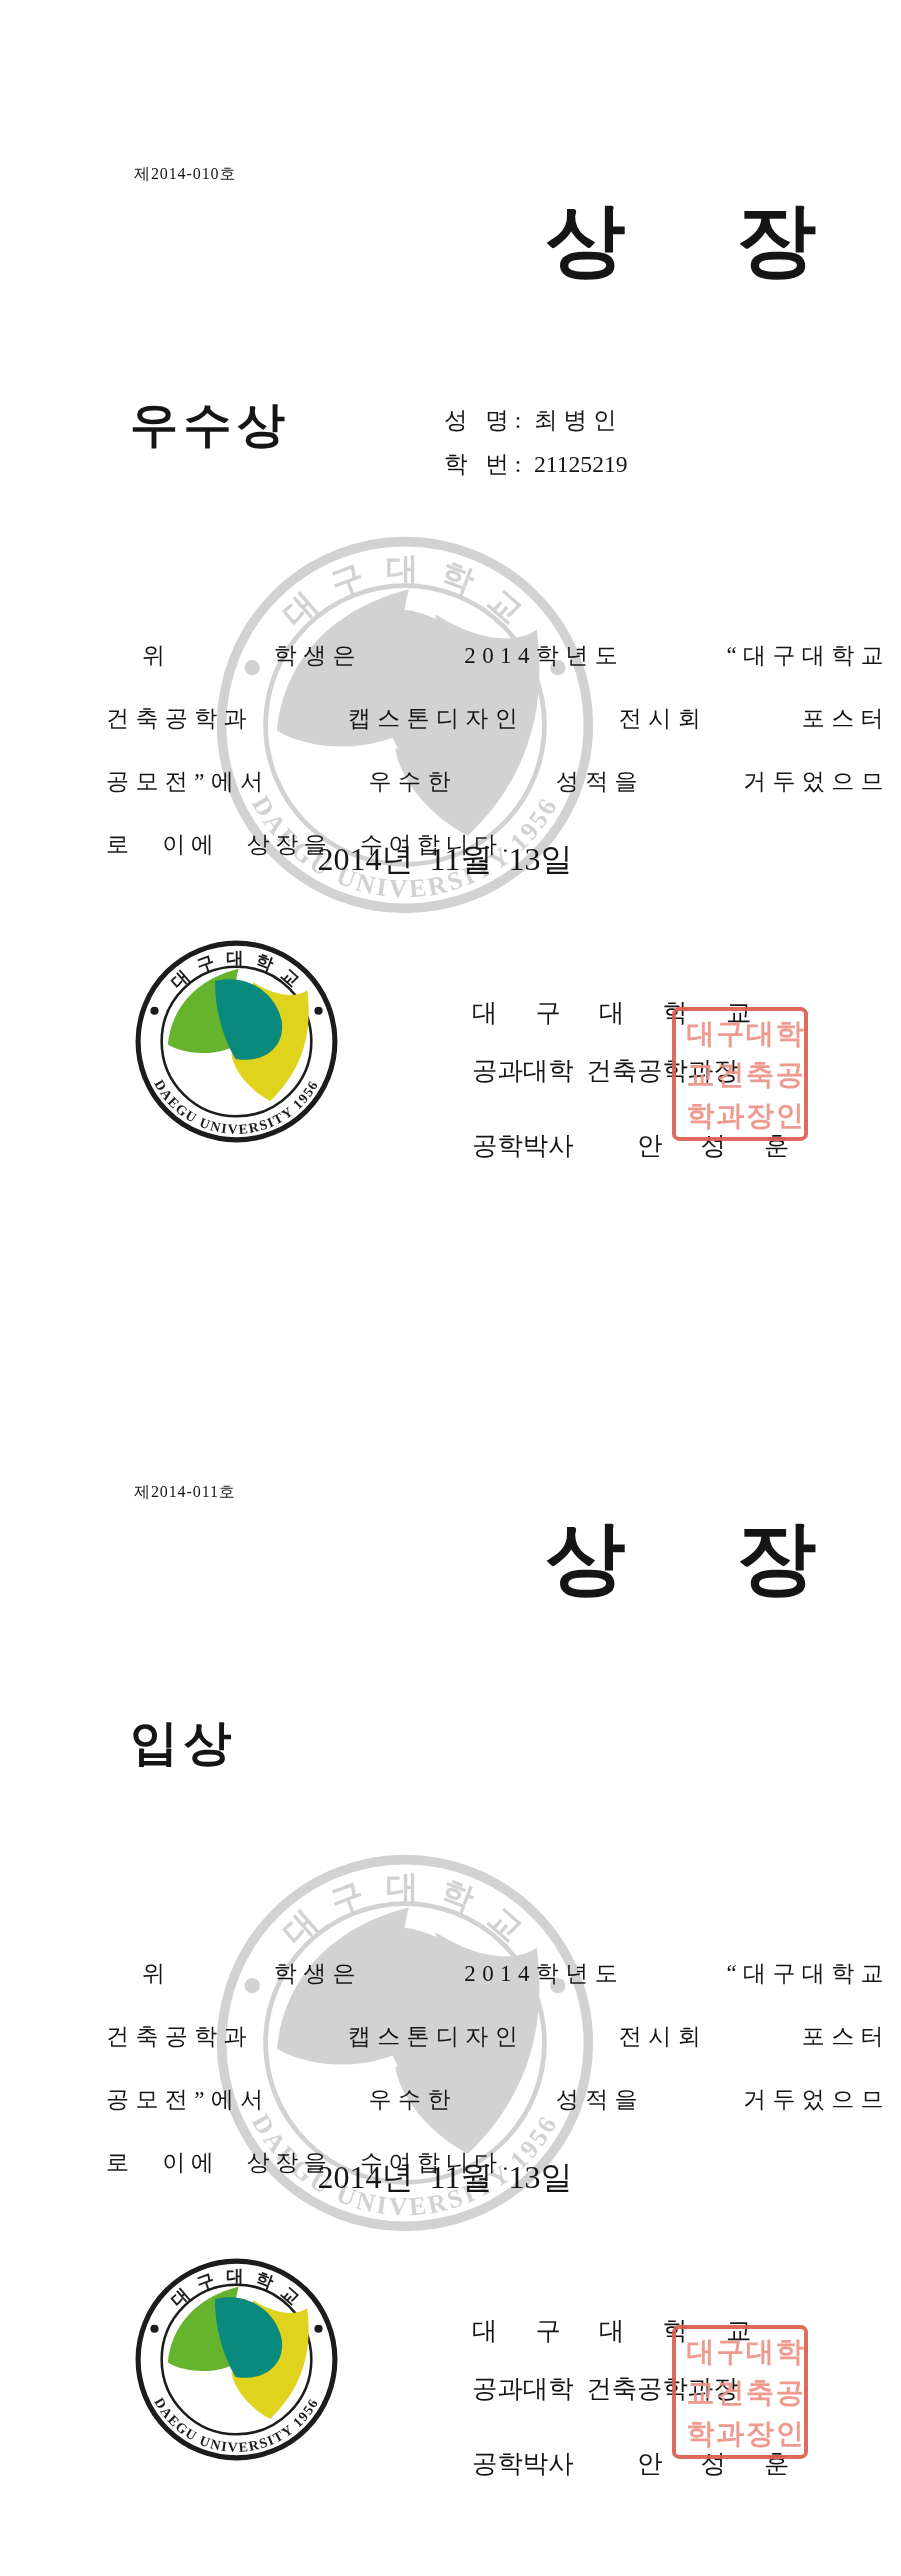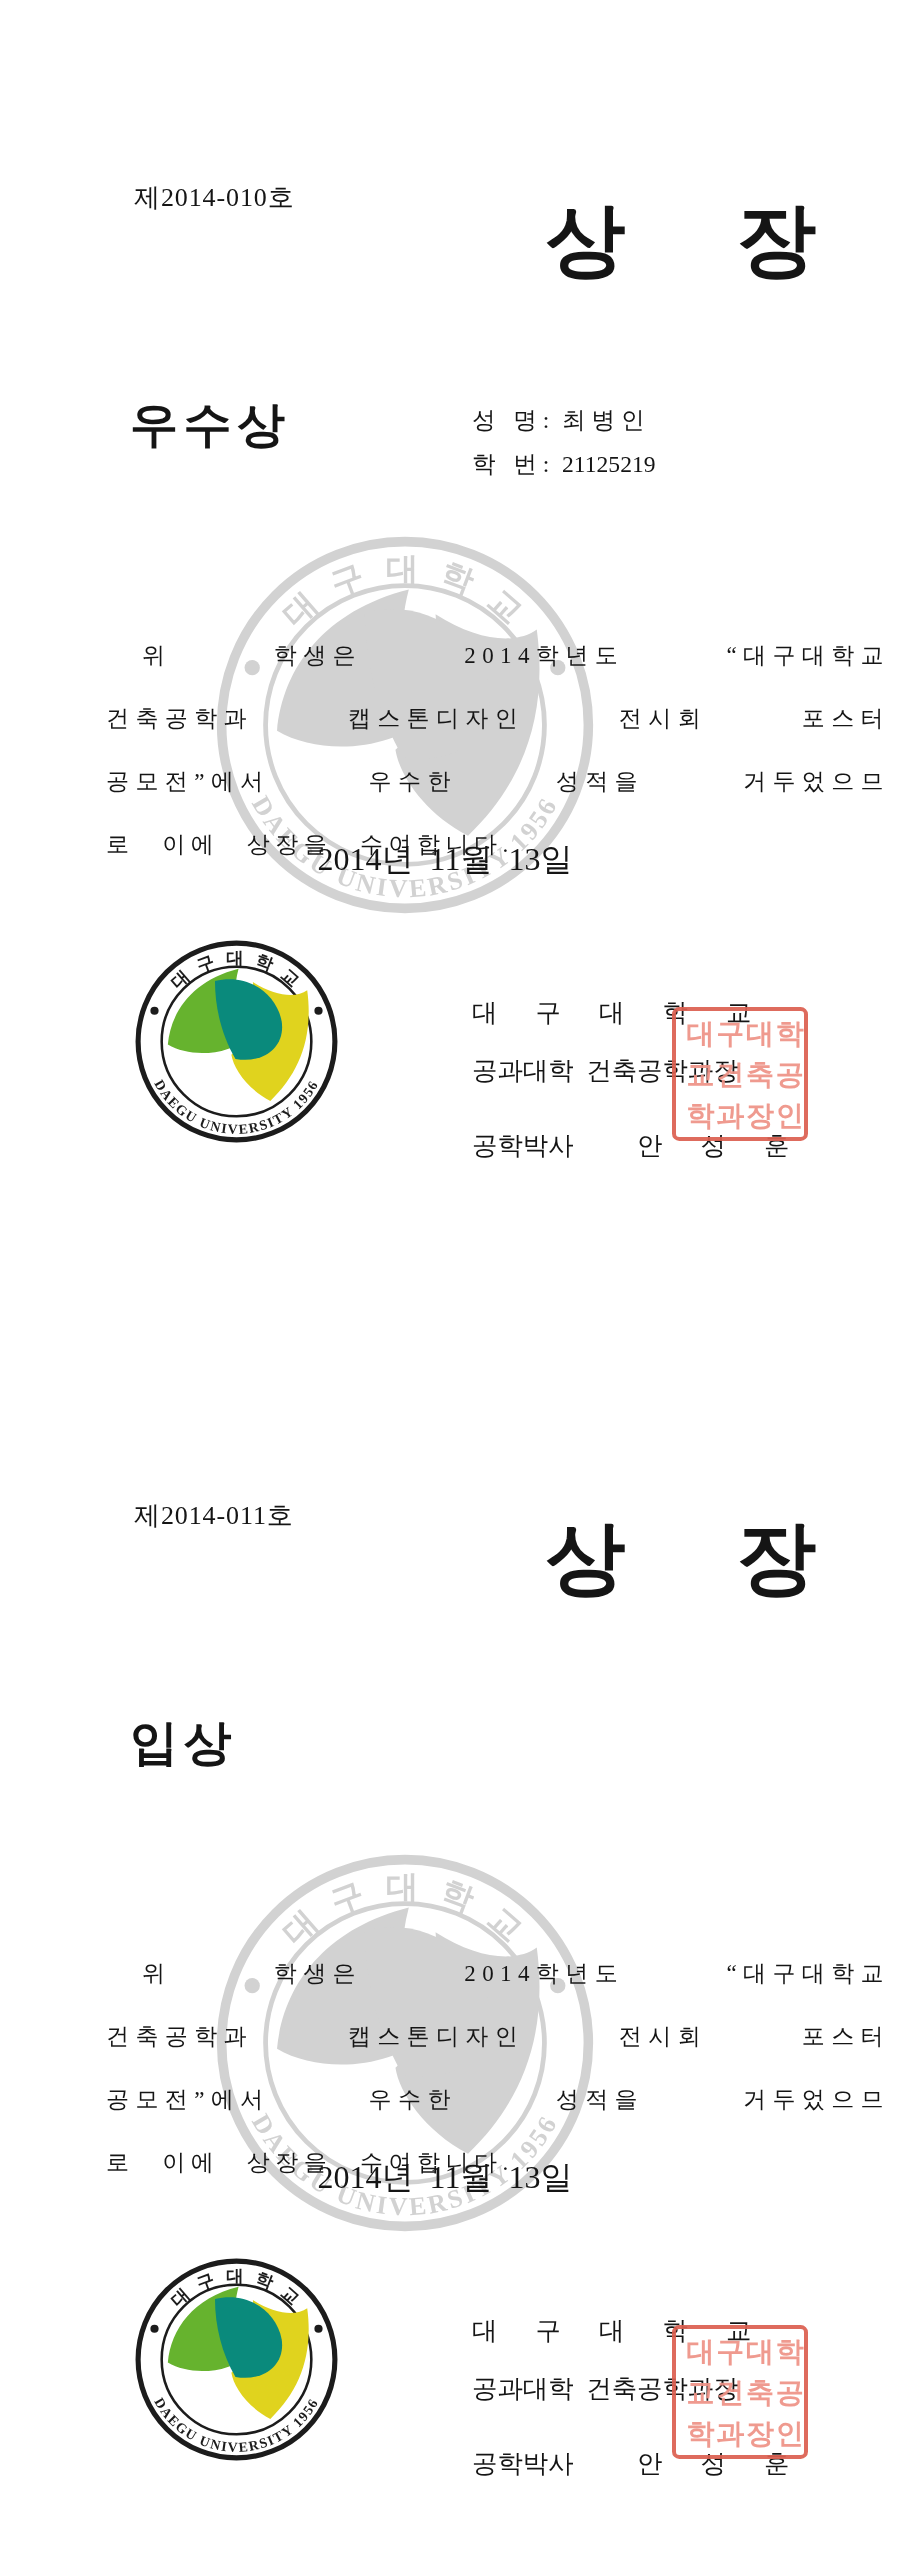--- a/index.html
+++ b/index.html
@@ -4,32 +4,32 @@
 <style>
   html,body{margin:0;padding:0;background:#ffffff;}
   #page{
     position:relative;width:901px;height:2576px;background:#ffffff;
     overflow:hidden;
     font-family:"Liberation Serif","DejaVu Serif",serif;
     color:#151515;
   }
   .cert{position:absolute;left:0;width:901px;height:1288px;}
   .cert-number{
-    position:absolute;left:134px;top:180px;font-size:26px;letter-spacing:0.9px;
+    position:absolute;left:134px;top:164px;font-size:16px;letter-spacing:0.9px;
     white-space:pre;
   }
   .cert-title{
     position:absolute;left:0;top:187px;width:818px;text-align:right;
     font-size:80px;font-weight:bold;white-space:pre;letter-spacing:1.8px;
   }
   .award-name{
     position:absolute;left:130px;top:393px;font-size:48px;font-weight:bold;
     letter-spacing:5.5px;white-space:pre;
   }
-  .recipient{position:absolute;left:472px;top:404px;font-size:23.6px;}
+  .recipient{position:absolute;left:444px;top:404px;font-size:23.6px;}
   .recipient .row{height:44px;white-space:pre;}
   .recipient .label{white-space:pre;}
   .recipient .value{white-space:pre;margin-left:12.7px;}
   .watermark-slot{
     position:absolute;left:214px;top:534px;width:382px;height:382px;z-index:0;
   }
   .body-text{
     position:absolute;left:106px;top:624px;width:784px;z-index:1;
     font-size:23px;line-height:63px;
   }

